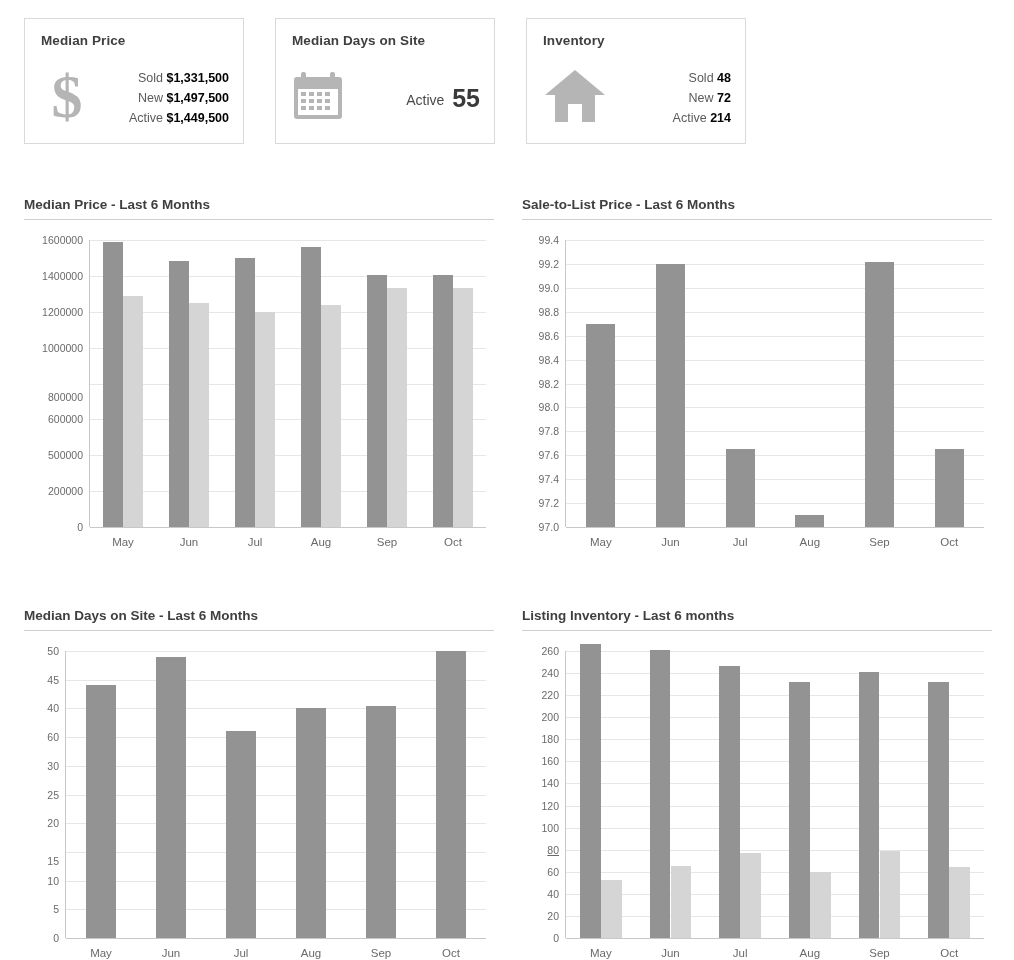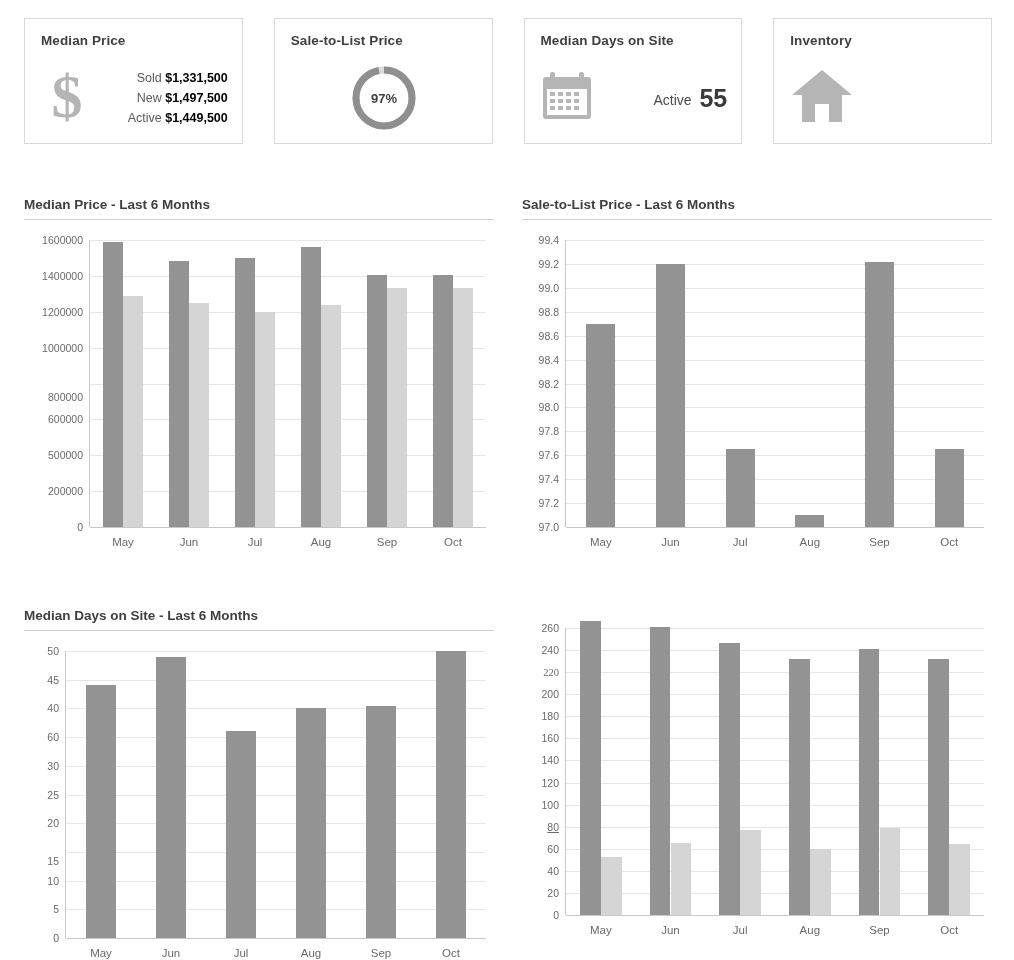--- a/index.html
+++ b/index.html
@@ -146,32 +146,20 @@
           <span class="val">$1,497,500</span>
         </div>
         <div>
           <span class="lbl">Active</span>
           <span class="val">$1,449,500</span>
         </div>
       </div>
     </div>
   </div>
 
-  <div class="kpi-card">
-    <div class="kpi-title">Sale-to-List Price</div>
-    <div class="kpi-body">
-      <div class="donut-wrap">
-        <svg width="72" height="72" viewBox="0 0 72 72">
-          <circle cx="36" cy="36" r="28" fill="none" stroke="#dcdcdc" stroke-width="7"></circle>
-          <circle cx="36" cy="36" r="28" fill="none" stroke="#8f8f8f" stroke-width="7" stroke-dasharray="170.6 175.9" stroke-linecap="butt" transform="rotate(-90 36 36)"></circle>
-          <text class="donut-label" x="36" y="40.5" text-anchor="middle">97%</text>
-        </svg>
-      </div>
-    </div>
-  </div>
 
   <div class="kpi-card">
     <div class="kpi-title">Median Days on Site</div>
     <div class="kpi-body">
       <div class="kpi-icon">
         <svg width="52" height="50" viewBox="0 0 52 50" aria-hidden="true">
           <rect x="2" y="6" width="48" height="42" rx="3" fill="#b5b5b5"></rect>
           <rect x="9" y="1" width="5" height="10" rx="2" fill="#b5b5b5"></rect>
           <rect x="38" y="1" width="5" height="10" rx="2" fill="#b5b5b5"></rect>
           <rect x="6" y="18" width="40" height="26" fill="#ffffff"></rect>
@@ -198,20 +186,34 @@
     </div>
   </div>
 
   <div class="kpi-card">
     <div class="kpi-title">Inventory</div>
     <div class="kpi-body">
       <div class="kpi-icon">
         <svg width="64" height="56" viewBox="0 0 64 56" aria-hidden="true">
           <path d="M32 2 L62 27 L52 27 L52 54 L39 54 L39 36 L25 36 L25 54 L12 54 L12 27 L2 27 Z" fill="#b5b5b5"></path>
         </svg>
+      </div>
+      <div class="kpi-stats">
+        <div>
+          <span class="lbl">Sold</span>
+          <span class="val">48</span>
+        </div>
+        <div>
+          <span class="lbl">New</span>
+          <span class="val">72</span>
+        </div>
+        <div>
+          <span class="lbl">Active</span>
+          <span class="val">214</span>
+        </div>
       </div>
     </div>
   </div>
 </div>
 
 <div class="panel" id="panel-median-price">
   <div class="panel-title">Median Price - Last 6 Months</div>
   <div class="chart-area">
       <div class="plot" style="left: 66px; top: 8px; width: 396px; height: 287px;">
         <div class="grid-line" style="top: 287px; background: rgb(200, 200, 200);"></div>
@@ -339,20 +341,21 @@
       <div class="xtick" style="left: 77px; top: 304px;">May</div>
       <div class="xtick" style="left: 147px; top: 304px;">Jun</div>
       <div class="xtick" style="left: 217px; top: 304px;">Jul</div>
       <div class="xtick" style="left: 287px; top: 304px;">Aug</div>
       <div class="xtick" style="left: 357px; top: 304px;">Sep</div>
       <div class="xtick" style="left: 427px; top: 304px;">Oct</div>
     </div>
 </div>
 
 <div class="panel" id="panel-inventory">
+  <div class="panel-title">Listing Inventory - Last 6 months</div>
   <div class="chart-area">
       <div class="plot" style="left: 44px; top: 8px; width: 418px; height: 287px;">
         <div class="grid-line" style="top: 287px; background: rgb(200, 200, 200);"></div>
         <div class="grid-line" style="top: 264.923px;"></div>
         <div class="grid-line" style="top: 242.846px;"></div>
         <div class="grid-line" style="top: 220.769px;"></div>
         <div class="grid-line" style="top: 198.692px;"></div>
         <div class="grid-line" style="top: 176.615px;"></div>
         <div class="grid-line" style="top: 154.538px;"></div>
         <div class="grid-line" style="top: 132.462px;"></div>
@@ -379,21 +382,21 @@
       <div class="ytick" style="top: 272.923px; right: 433px; left: 0px;">20</div>
       <div class="ytick" style="top: 250.846px; right: 433px; left: 0px;">40</div>
       <div class="ytick" style="top: 228.769px; right: 433px; left: 0px;">60</div>
       <div class="ytick" style="top: 206.692px; right: 433px; left: 0px; text-decoration: underline;">80</div>
       <div class="ytick" style="top: 184.615px; right: 433px; left: 0px;">100</div>
       <div class="ytick" style="top: 162.538px; right: 433px; left: 0px;">120</div>
       <div class="ytick" style="top: 140.462px; right: 433px; left: 0px;">140</div>
       <div class="ytick" style="top: 118.385px; right: 433px; left: 0px;">160</div>
       <div class="ytick" style="top: 96.3077px; right: 433px; left: 0px;">180</div>
       <div class="ytick" style="top: 74.2308px; right: 433px; left: 0px;">200</div>
-      <div class="ytick" style="top: 52.1538px; right: 433px; left: 0px; font-family: Liberation Serif, serif;">220</div>
+      <div class="ytick" style="top: 52.1538px; right: 433px; left: 0px;">220</div>
       <div class="ytick" style="top: 30.0769px; right: 433px; left: 0px;">240</div>
       <div class="ytick" style="top: 8px; right: 433px; left: 0px;">260</div>
       <div class="axis-line" style="left: 43px; top: 8px; width: 1px; height: 287px;"></div>
       <div class="xtick" style="left: 78.8333px; top: 304px;">May</div>
       <div class="xtick" style="left: 148.5px; top: 304px;">Jun</div>
       <div class="xtick" style="left: 218.167px; top: 304px;">Jul</div>
       <div class="xtick" style="left: 287.833px; top: 304px;">Aug</div>
       <div class="xtick" style="left: 357.5px; top: 304px;">Sep</div>
       <div class="xtick" style="left: 427.167px; top: 304px;">Oct</div>
     </div>

